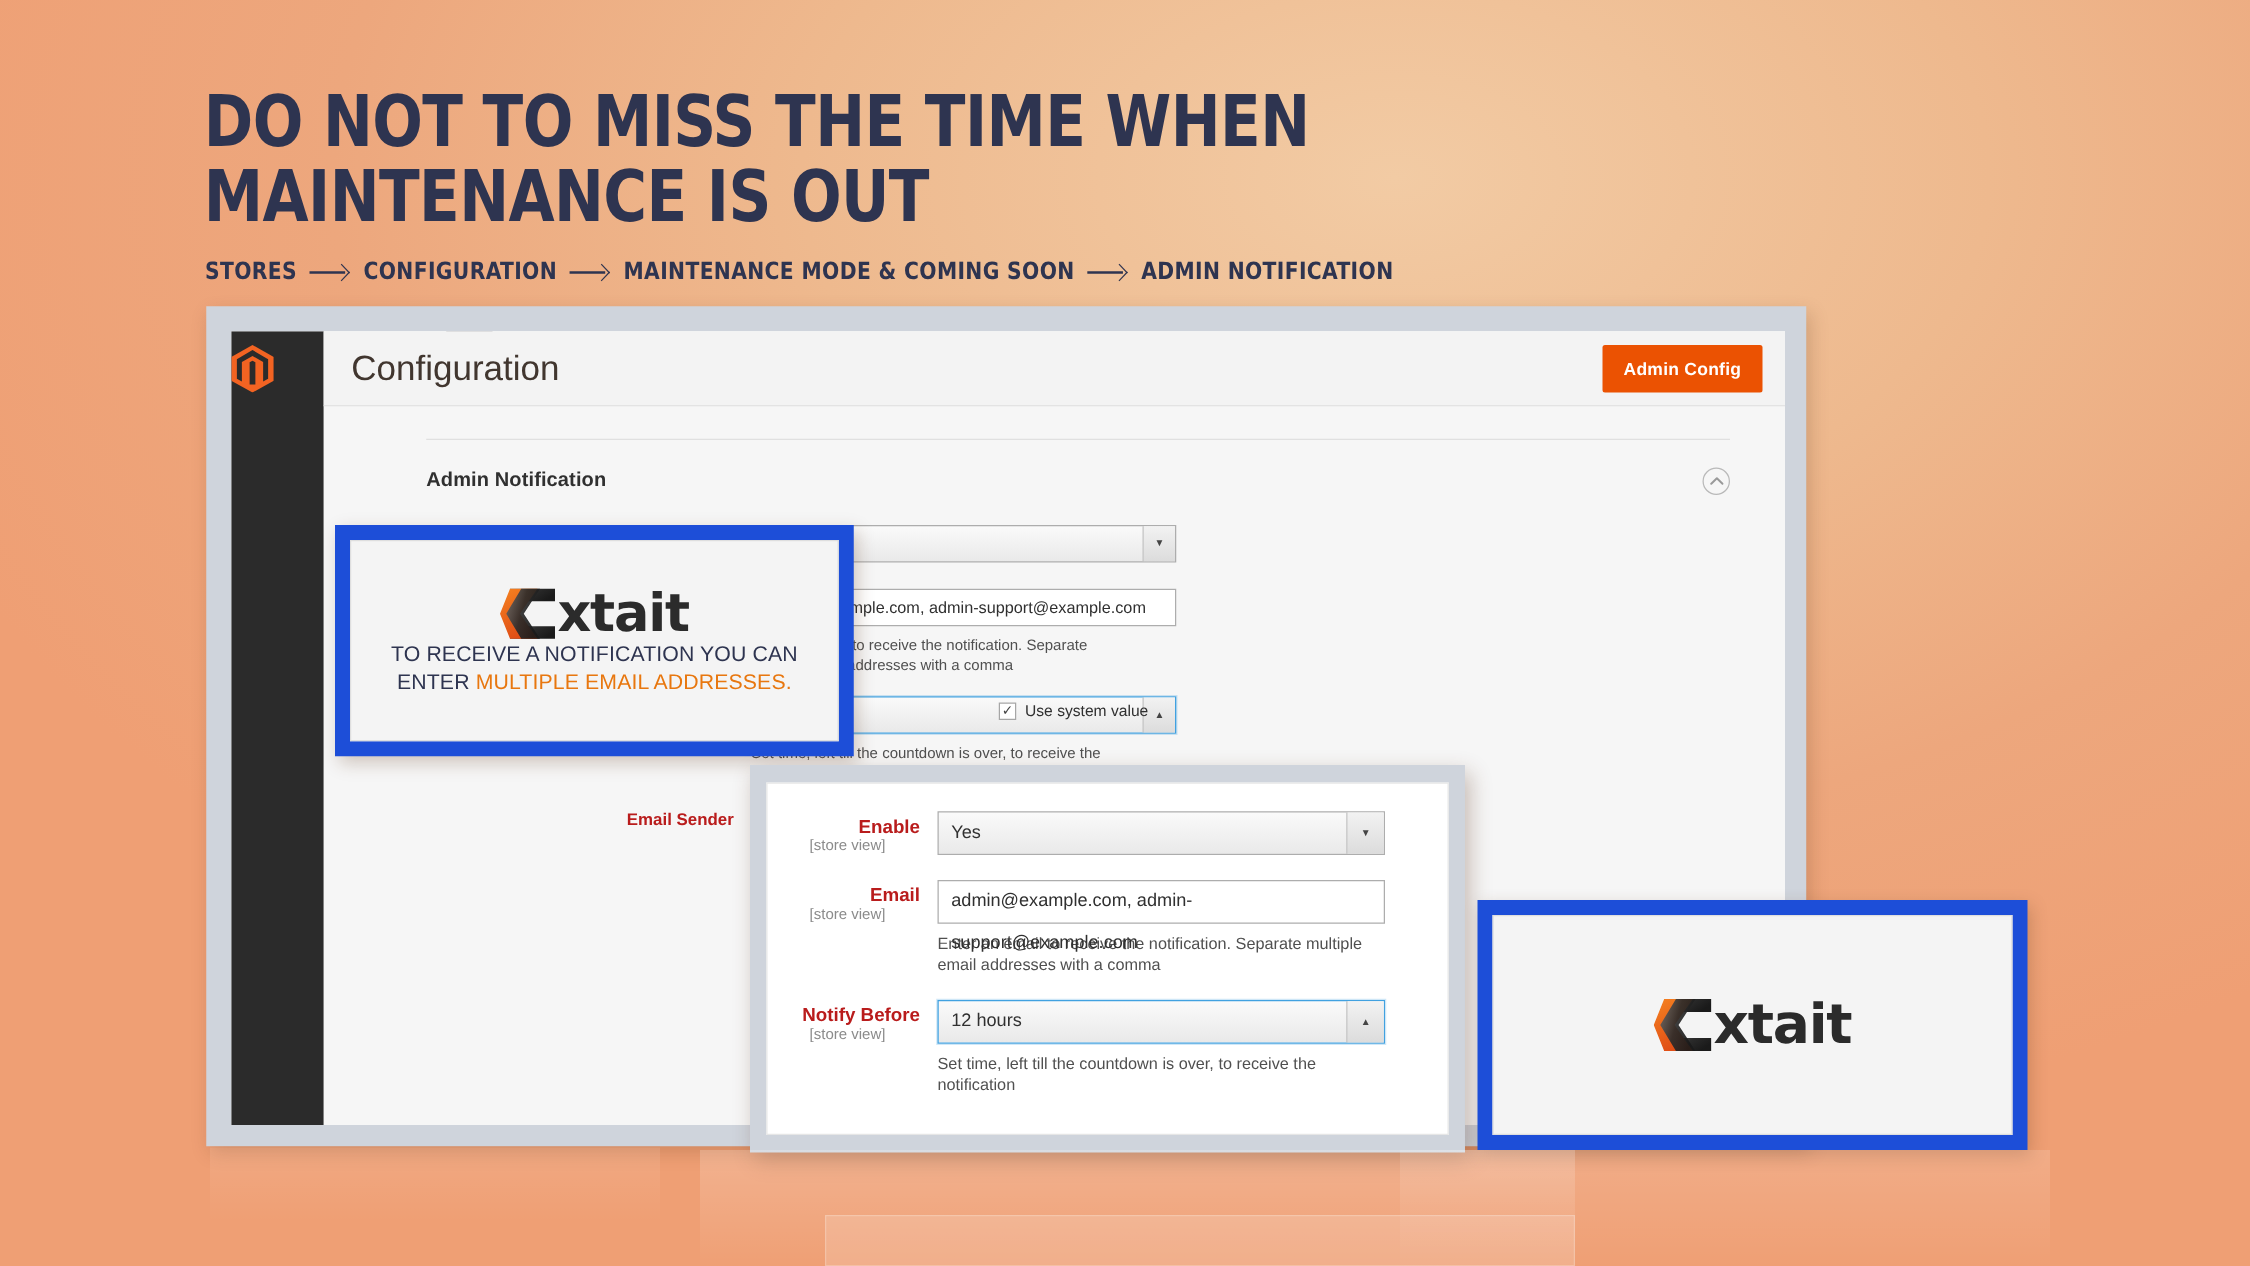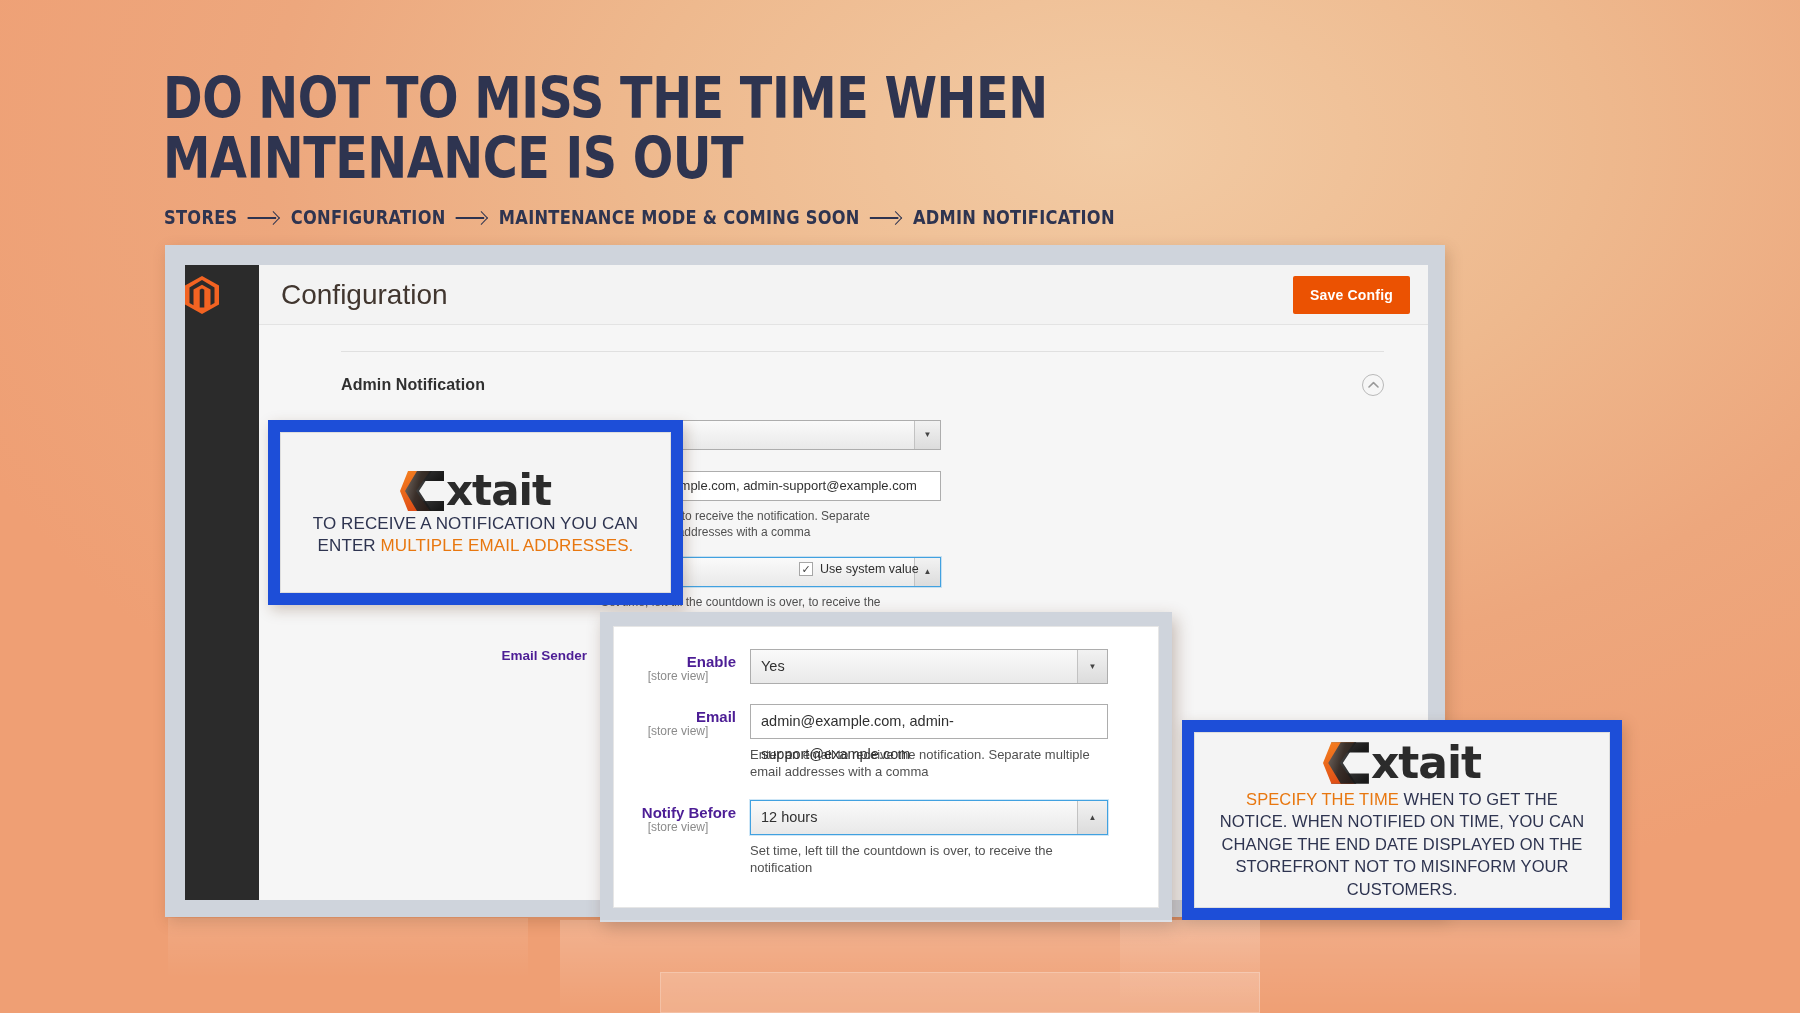--- a/index.html
+++ b/index.html
@@ -158,21 +158,21 @@
     margin-bottom: 17px;
     position: relative;
   }
   .form-label {
     width: 162px;
     text-align: right;
     padding-right: 14px;
     padding-top: 5px;
     flex: 0 0 162px;
   }
-  .form-label .lbl { font-size: 13.5px; color: #4c1d95; font-weight: bold; display:block; line-height: 15px;}
+  .form-label .lbl { font-size: 13.5px; color: #b91c1c; font-weight: bold; display:block; line-height: 15px;}
   .form-label .scope { font-size: 11px; color: #8b8b8b; display:block; line-height: 14px; text-align: center;}
   .form-field { flex: 1; max-width: 340px; }
   .sel, .txt {
     width: 100%;
     height: 30px;
     font-size: 13px;
     color: #303030;
     border: 1px solid #adadad;
     background: #fff;
     padding: 0 8px;
@@ -367,21 +367,21 @@
             <path fill="#cfcfcf" d="M18.4 11.6v-3.2l-2.2-.4a6.6 6.6 0 00-.7-1.7l1.3-1.8-2.3-2.3-1.8 1.3a6.6 6.6 0 00-1.7-.7L10.6.6H7.4l-.4 2.2a6.6 6.6 0 00-1.7.7L3.5 2.2 1.2 4.5l1.3 1.8a6.6 6.6 0 00-.7 1.7l-2.2.4v3.2l2.2.4c.16.6.4 1.16.7 1.7l-1.3 1.8 2.3 2.3 1.8-1.3c.54.3 1.1.54 1.7.7l.4 2.2h3.2l.4-2.2a6.6 6.6 0 001.7-.7l1.8 1.3 2.3-2.3-1.3-1.8c.3-.54.54-1.1.7-1.7l2.2-.4z"></path>
           </svg>
         </span>
         <span>NOTICE</span>
       </div>
     </div>
 
     <div class="admin-content">
       <div class="admin-topbar">
         <div class="page-title">Configuration</div>
-        <button class="save-config-btn">Save Config</button>
+        <button class="save-config-btn">Admin Config</button>
       </div>
 
       <div class="admin-body">
         <div class="section-header">
           <div class="section-title">Admin Notification</div>
           <div class="collapse-icon">
             <svg width="11" height="8" viewBox="0 0 11 8">
                 <path d="M1 6 L5.5 1.6 L10 6" fill="none" stroke="#9a9a9a" stroke-width="1.6" stroke-linecap="round" stroke-linejoin="round"></path>
               </svg>
           </div>
@@ -543,22 +543,19 @@
               <stop offset="1" stop-color="#e04e16"></stop>
           </linearGradient>
         </defs>
         <polygon points="8,2 44,2 44,12 8,12" fill="url(#g2a)"></polygon>
         <polygon points="8,32 44,32 44,42 8,42" fill="url(#g2a)"></polygon>
         <polygon points="8,2 30,2 16,22 30,42 8,42 0,22" fill="url(#g2b)"></polygon>
         <polygon points="17,2 32,2 19,22 32,42 17,42 5,22" fill="url(#g2a)" opacity="0.92"></polygon>
       </svg>
       <span class="extait-word">xtait</span>
     </div>
-    <div class="callout-text">
-      <span class="hl">SPECIFY THE TIME</span><span> WHEN TO GET THE NOTICE. WHEN NOTIFIED ON TIME, YOU CAN CHANGE THE END DATE DISPLAYED ON THE STOREFRONT NOT TO MISINFORM YOUR CUSTOMERS.</span>
-    </div>
   </div>
 </div>
 
 <div class="reflection"></div>
 <div class="reflection2"></div>
 <div class="reflection3"></div>
 <div class="refl-box"></div>
 
 </body></html>

